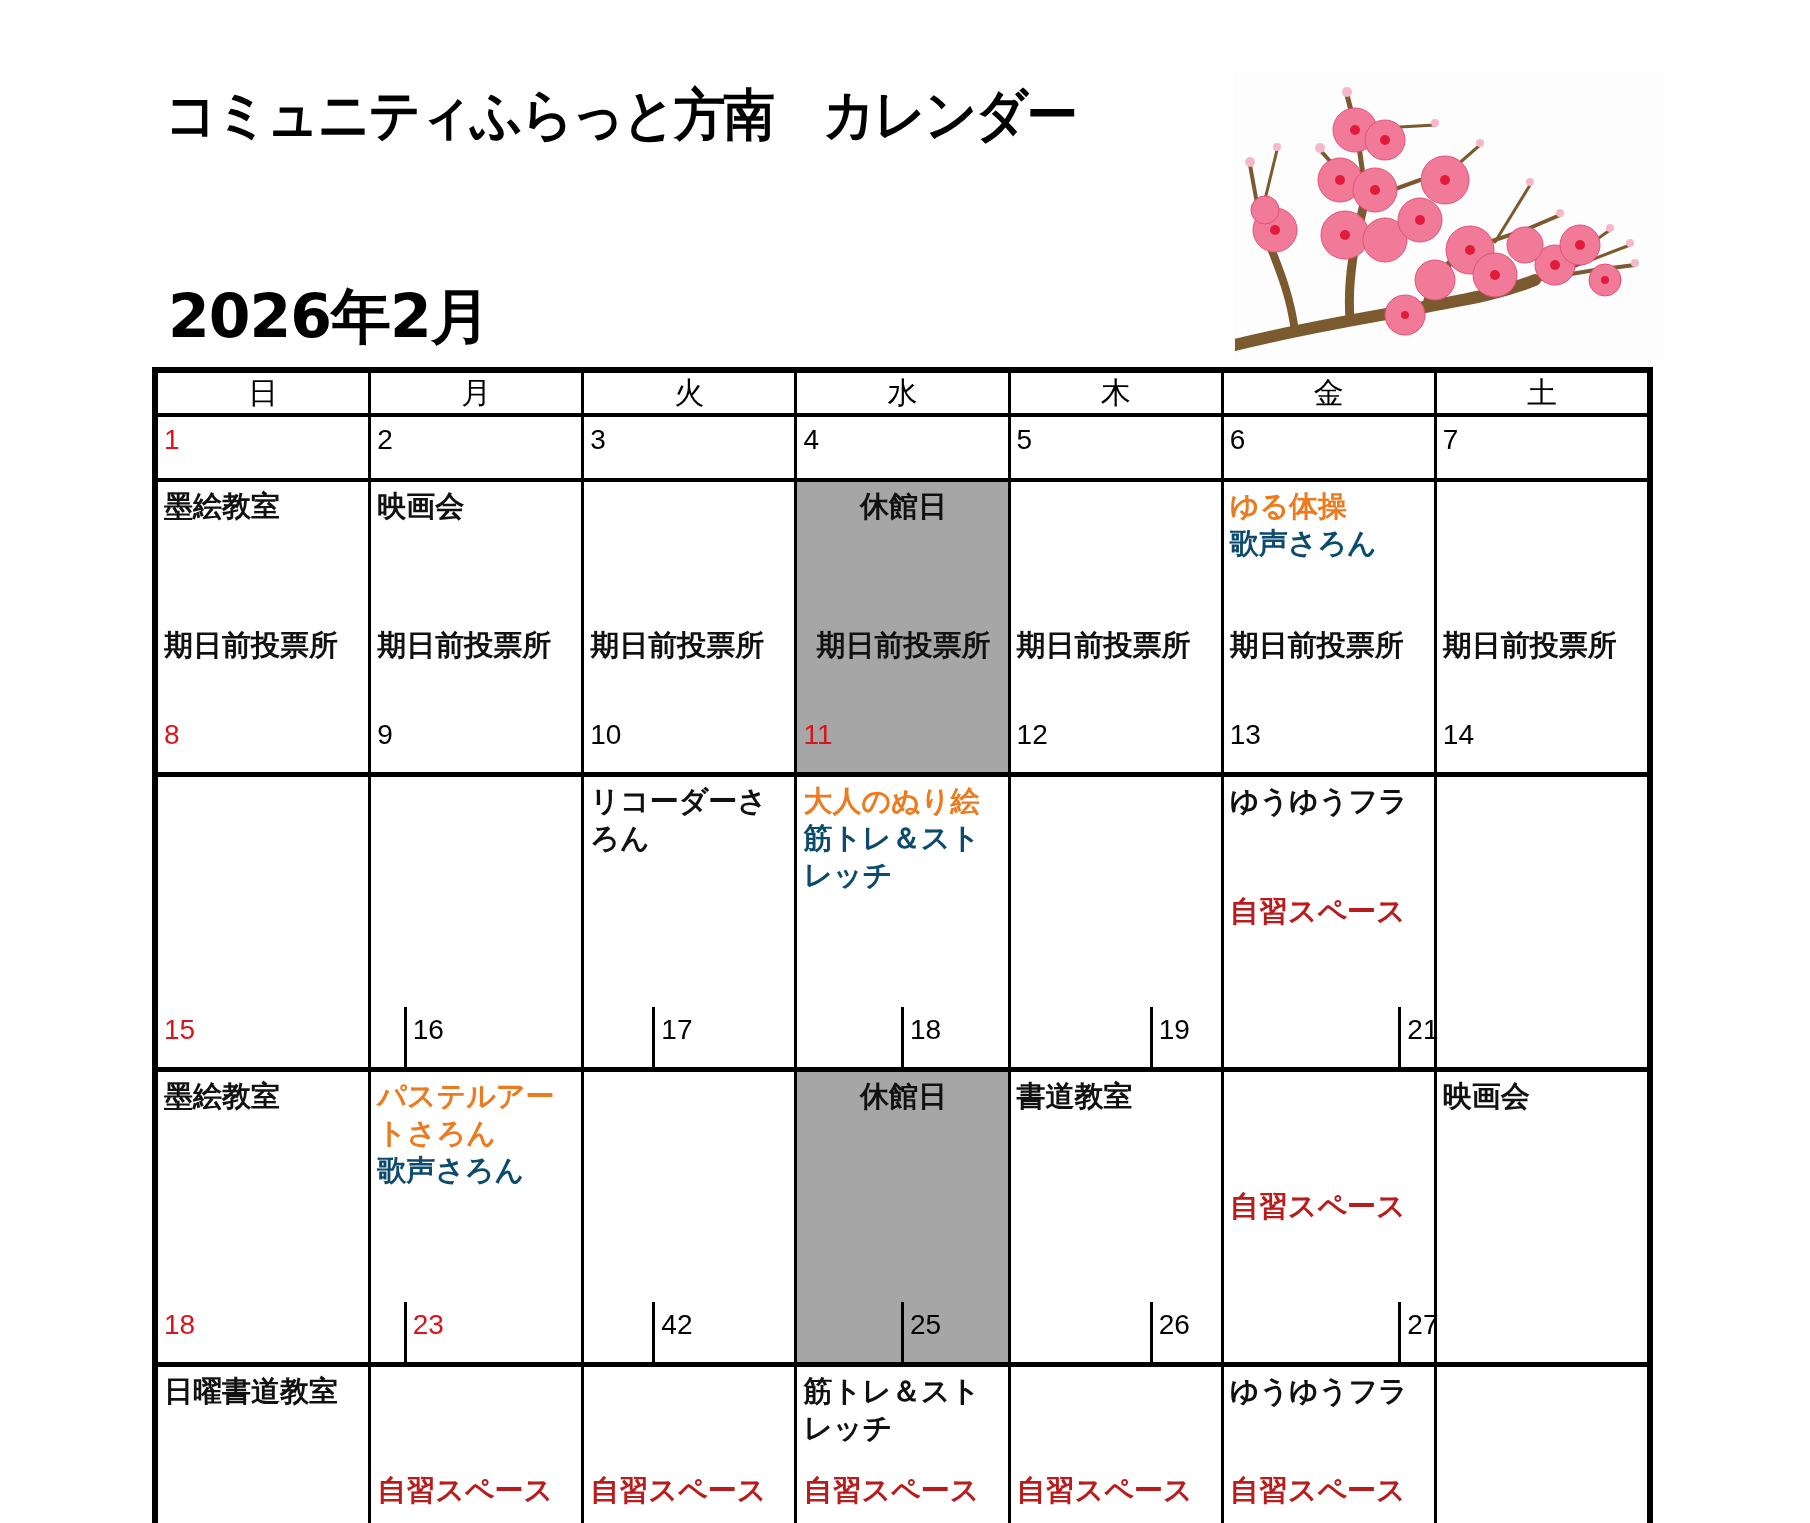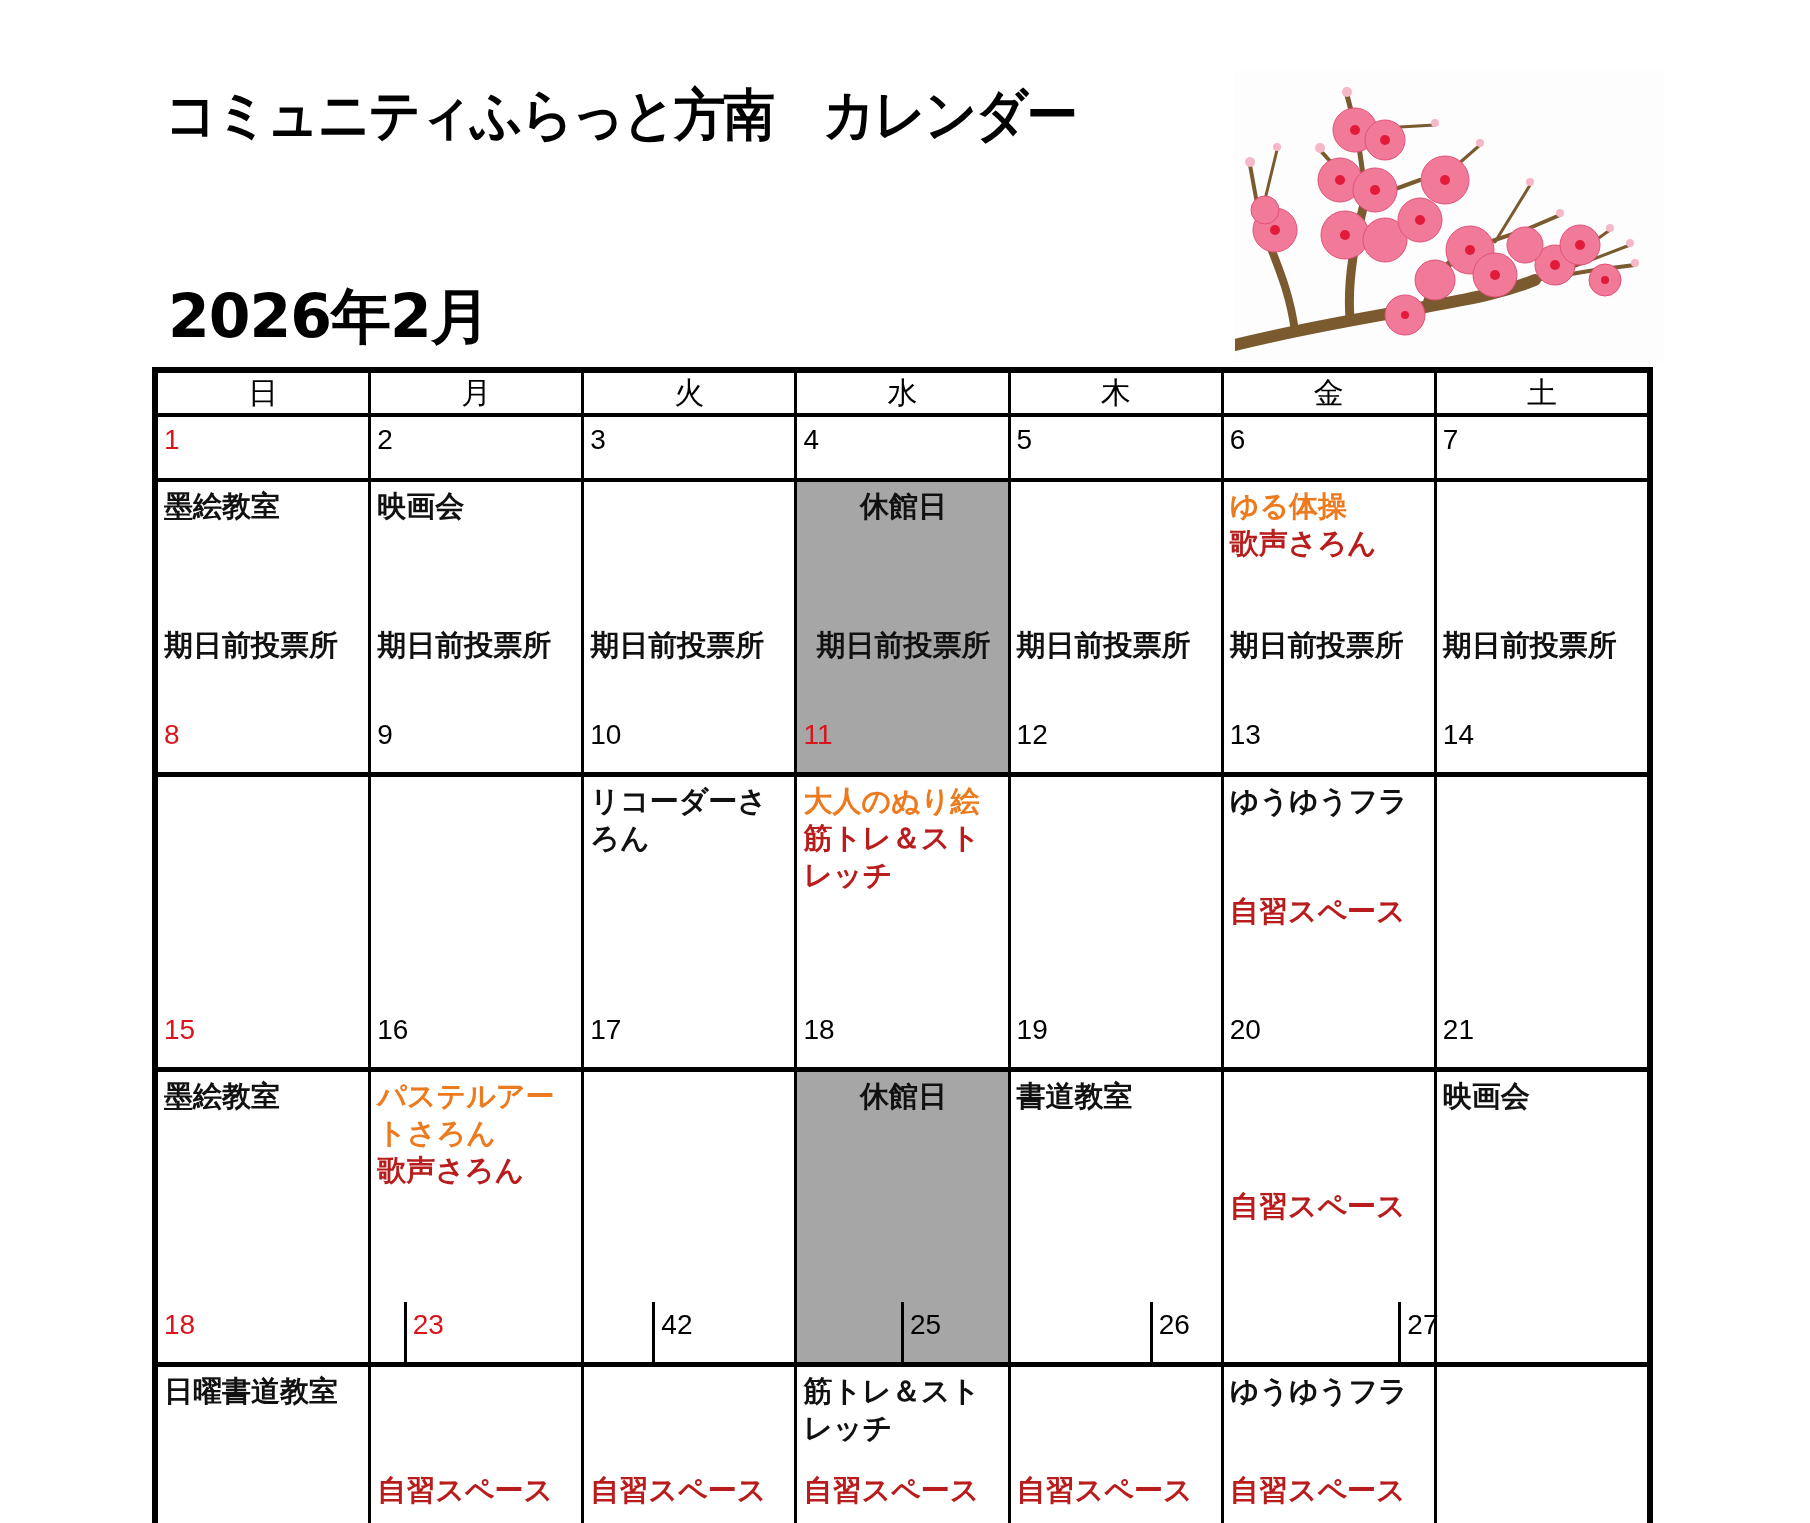--- a/index.html
+++ b/index.html
@@ -38,21 +38,21 @@
   }
   .dcell:last-child, .ecell:last-child { border-right:none; }
   .dnum { position:absolute; left:6px; top:6px; font-size:28px; line-height:34px; font-family:"Liberation Sans", sans-serif; }
   .dnum.red { color:#d9141c; }
   .ecell.closed { background:#a6a6a6;text-align:center; }
   .ev-top { position:absolute; left:6px; top:6px; right:4px; font-size:29px; font-weight:bold; line-height:37px; }
   .ev-bottom { position:absolute; left:6px; top:145px; right:4px; font-size:29px; font-weight:bold; line-height:37px; }
   .ev-mid { position:absolute; left:6px; top:118px; right:4px; font-size:29px; font-weight:bold; line-height:37px; }
   .c-black { color:#111; }
   .c-orange { color:#ec7a1e; }
-  .c-green { color:#b91c1c; }
+  .c-green { color:#0c4a6e; }
   .c-blue { color:#b91c1c;font-family:Liberation Mono, monospace; }
   .ev-line { display:block; }
 </style>
 </head>
 <body>
 
 <div class="title">コミュニティふらっと方南　カレンダー</div>
 <div class="month">2026年2月</div>
 
 <div class="blossom">
@@ -274,23 +274,20 @@
           <div class="dcell">
             <span class="dnum">17</span>
           </div>
           <div class="dcell">
             <span class="dnum">18</span>
           </div>
           <div class="dcell">
             <span class="dnum">19</span>
           </div>
           <div class="dcell">
-            <span class="dnum">20</span>
-          </div>
-          <div class="dcell">
             <span class="dnum">21</span>
           </div>
         </div>
         <div class="event-row">
           <div class="ecell">
             <div class="ev-top">
               <span class="ev-line c-black">墨絵教室</span>
             </div>
           </div>
           <div class="ecell">

